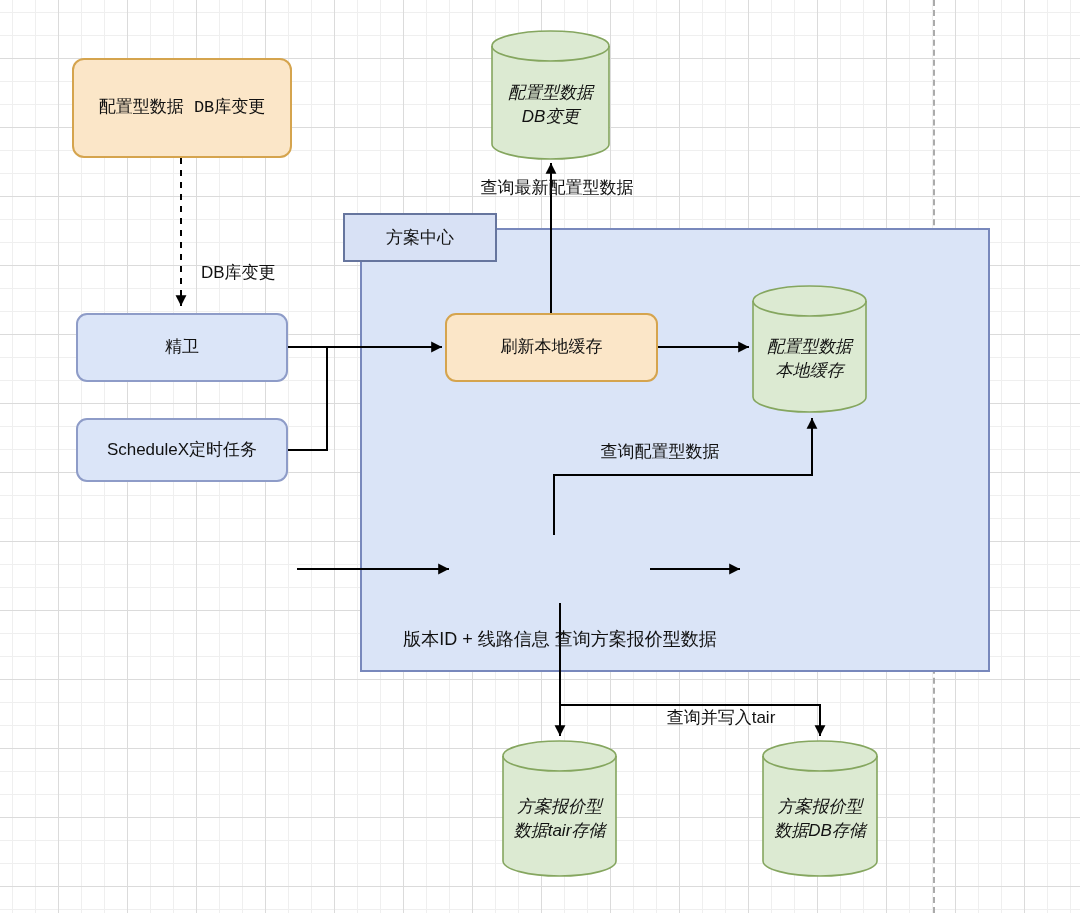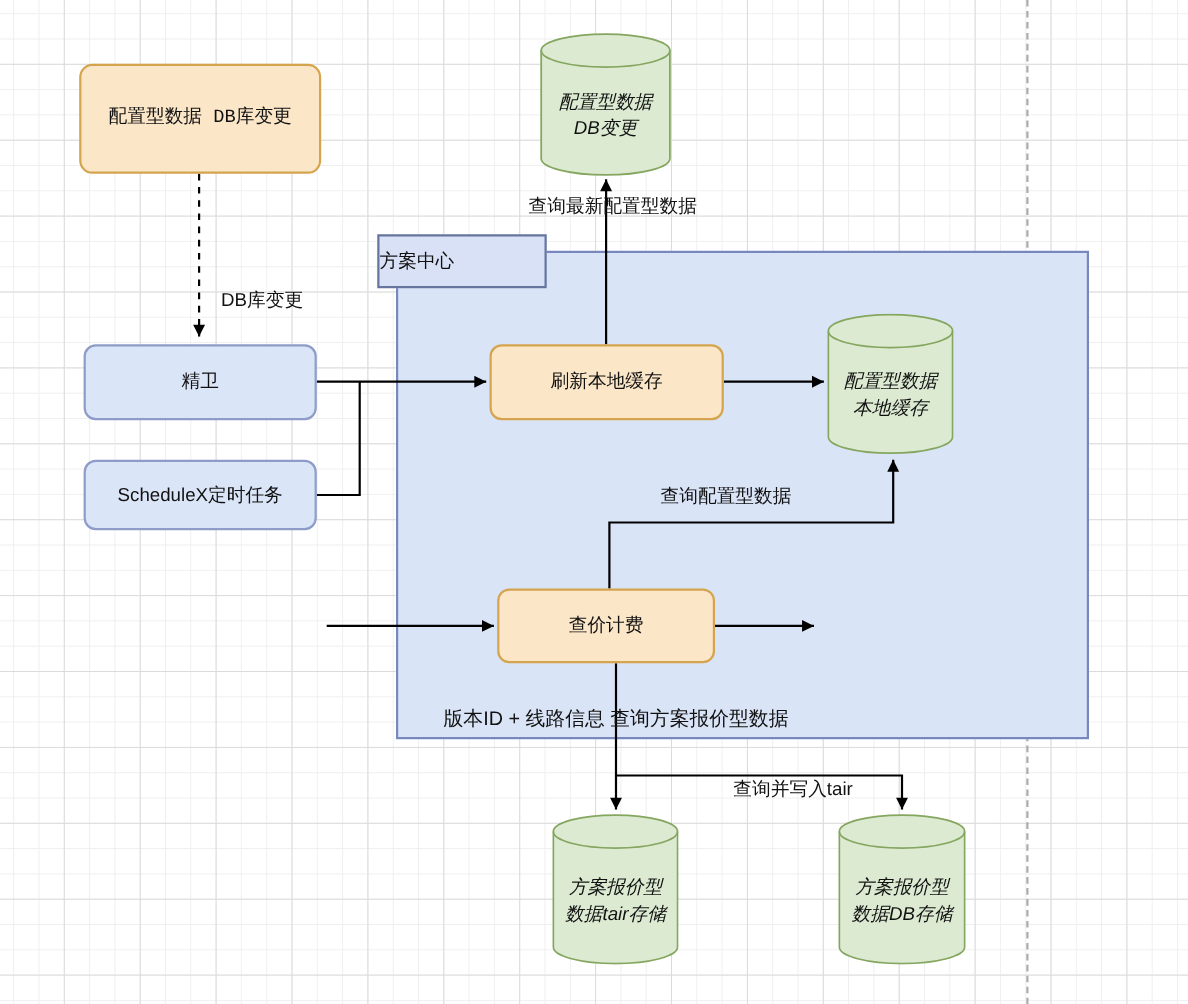--- a/index.html
+++ b/index.html
@@ -22,40 +22,40 @@
       linear-gradient(to bottom, #efefef 1px, transparent 1px);
     background-size: 69px 69px, 69px 69px, 23px 23px, 23px 23px;
     background-position: -11px -11px, -11px -11px, -11px -11px, -11px -11px;
   }
   .guide-line { position:absolute; left:933px; top:0; height:913px; width:0;
     border-left:2px dashed var(--guide); z-index:1; }
   .group-container { position:absolute; left:360px; top:228px; width:630px; height:444px;
     background:var(--container-fill); border:2px solid var(--container-stroke); z-index:2; }
   .group-label { position:absolute; left:343px; top:213px; width:154px; height:49px;
     background:var(--label-fill); border:2px solid var(--label-stroke);
-    display:flex; align-items:center; 
+    display:flex; align-items:center; justify-content:center;
     font-size:17px; color:var(--text); z-index:4; }
   svg.edges { position:absolute; left:0; top:0; z-index:5; pointer-events:none; }
   svg.edges path.e { stroke:var(--edge); stroke-width:2; fill:none; }
   .node { position:absolute; display:flex; align-items:center; justify-content:center;
     text-align:center; font-size:17px; color:var(--text); z-index:6; line-height:1.3; }
   .node.orange { background:var(--orange-fill); border:2px solid var(--orange-stroke); }
   .node.blue   { background:var(--blue-fill);   border:2px solid var(--blue-stroke); }
   .r16 { border-radius:12px;font-family:Liberation Mono, monospace; }
   .r12 { border-radius:11px;align-items:center; }
   .cyl { position:absolute; z-index:6; }
   .cyl svg { display:block; }
   .cyl-body { fill:var(--green-fill); stroke:var(--green-stroke); stroke-width:1.6; }
   .cyl-rim  { fill:none; stroke:var(--green-stroke); stroke-width:1.6; }
   .cyl-label { position:absolute; left:0; right:0; top:28px; bottom:8px;
     display:flex; flex-direction:column; align-items:center; justify-content:center;
     font-size:17px; color:var(--text); line-height:1.4; text-align:center;font-style:italic; }
   .elabel { position:absolute; z-index:7; font-size:17px; color:var(--text); white-space:nowrap;text-align:center; }
   .elabel.centered { transform:translate(-50%,-50%); }
-  .elabel.big { font-size:18px;margin-top:14px; }
+  .elabel.big { font-size:18px; }
 </style>
 </head>
 <body>
 
 <div class="canvas">
 
   <div class="guide-line"></div>
 
   <div class="group-container"></div>
   <div class="group-label">
@@ -90,23 +90,20 @@
 
   <div class="node blue r12" style="left:76px;top:418px;width:212px;height:64px">
     <span>ScheduleX定时任务</span>
   </div>
 
 
   <div class="node orange r12" style="left:445px;top:313px;width:213px;height:69px">
     <span>刷新本地缓存</span>
   </div>
 
-  <div class="node orange r12" style="left:452px;top:535px;width:198px;height:68px">
-    <span>查价计费</span>
-  </div>
 
 
   <div class="cyl" style="left:491px;top:30px;width:119px;height:130px">
     <svg width="119" height="130">
       <path class="cyl-body" d="M1 16 A58.5 15 0 0 1 118 16 L118 114 A58.5 15 0 0 1 1 114 Z"></path>
       <path class="cyl-rim" d="M1 16 A58.5 15 0 0 0 118 16"></path>
     </svg>
     <div class="cyl-label">
       <span>配置型数据</span>
       <span>DB变更</span>

